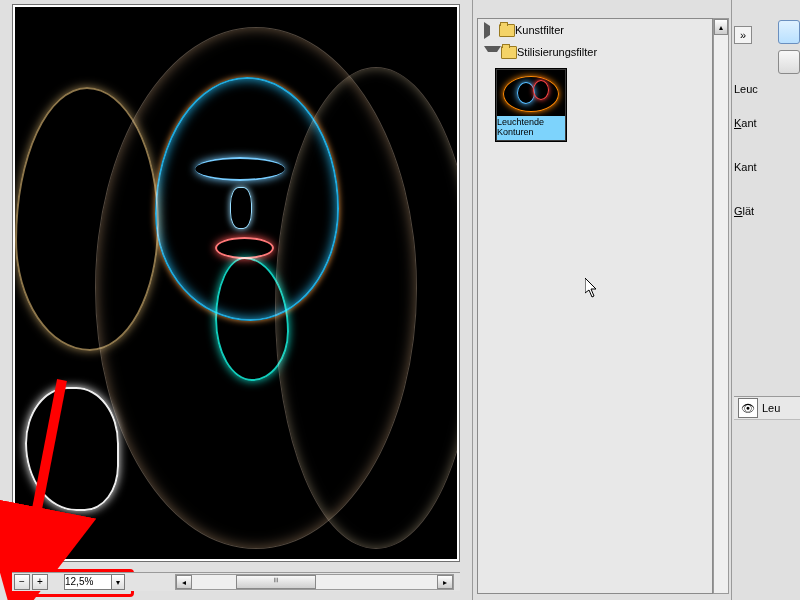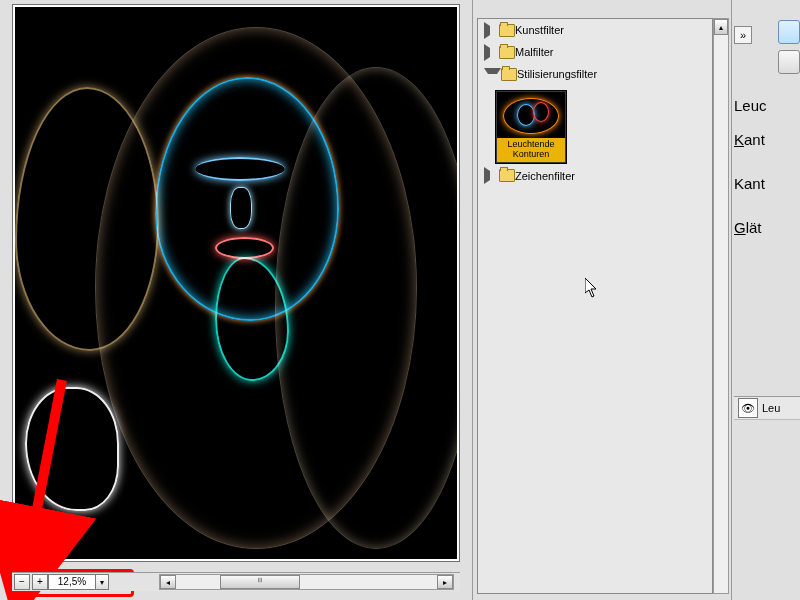--- a/index.html
+++ b/index.html
@@ -19,21 +19,21 @@
   .hair2{left:260px;top:60px;width:200px;height:480px;border:1px solid #987;border-radius:50%;box-shadow:0 0 12px #ba8 inset;opacity:.5}
   .man{left:0px;top:80px;width:140px;height:260px;border:2px solid #c9a86a;border-radius:50% 50% 48% 52%/58% 52% 48% 42%;box-shadow:0 0 10px #c9a86a;opacity:.7}
   .hand2{left:10px;top:380px;width:90px;height:120px;border:2px solid #eee;border-radius:50% 50% 40% 60%;box-shadow:0 0 10px #eee}
   
   .anno-box{position:absolute;left:8px;top:569px;width:120px;height:22px;border:3px solid #f00;border-radius:4px;pointer-events:none}
   .anno-arrow{position:absolute;left:18px;top:380px;width:0;height:0}
   .anno-arrow svg{overflow:visible}
   
   .zoom-bar{position:absolute;left:12px;top:572px;width:448px;height:18px;display:flex;align-items:center;background:#e3e3e3;border-top:1px solid #9a9a9a}
   .zbtn{width:14px;height:14px;margin-left:2px;border:1px solid #7a7a7a;background:linear-gradient(#fff,#ddd);display:flex;align-items:center;justify-content:center;font-size:10px;line-height:1;cursor:pointer}
-  .zoom-field{width:46px;height:14px;margin-left:0;border:1px solid #7a7a7a;background:#fff;text-align:center;font-size:10px;line-height:14px}
+  .zoom-field{width:46px;height:14px;margin-left:16px;border:1px solid #7a7a7a;background:#fff;font-size:10px;line-height:14px}
   .zoom-arrow{width:12px;height:14px;border:1px solid #7a7a7a;border-left:0;background:linear-gradient(#fff,#ddd);display:flex;align-items:center;justify-content:center;font-size:8px}
   .hscroll{flex:1;margin:0 6px 0 50px;height:14px;border:1px solid #9a9a9a;background:#efefef;position:relative}
   .hscroll .ar{position:absolute;top:0;width:14px;height:12px;background:linear-gradient(#fff,#ccc);border:1px solid #888;display:flex;align-items:center;justify-content:center;font-size:8px}
   .hscroll .ar.l{left:0}
   .hscroll .ar.r{right:0}
   .hscroll .thumb{position:absolute;left:60px;top:0;width:78px;height:12px;background:linear-gradient(#f8f8f8,#cfcfcf);border:1px solid #888}
   .hscroll .thumb::after{content:"≡";position:absolute;left:50%;top:-1px;transform:translateX(-50%) rotate(90deg);font-size:9px;color:#666}
 
   
   .tree-panel{width:258px;height:600px;background:#e0e0e0;border-right:1px solid #9a9a9a;position:relative}
@@ -41,32 +41,32 @@
   .vscroll{position:absolute;right:2px;top:18px;width:14px;bottom:6px;border:1px solid #9a9a9a;background:#efefef}
   .vscroll .ar{width:12px;height:14px;background:linear-gradient(#fff,#ccc);border:1px solid #888;display:flex;align-items:center;justify-content:center;font-size:8px}
   .row{display:flex;align-items:center;height:22px;padding-left:6px;cursor:pointer}
   .tri{width:9px;height:9px;display:inline-block}
   .tri.closed{border-left:6px solid #5a5a5a;border-top:4px solid transparent;border-bottom:4px solid transparent}
   .tri.open{border-top:6px solid #5a5a5a;border-left:4px solid transparent;border-right:4px solid transparent;margin-top:3px}
   .folder{width:14px;height:11px;background:#f4d367;border:1px solid #9a7a20;border-radius:1px;position:relative}
   .folder::before{content:"";position:absolute;left:0;top:-3px;width:6px;height:3px;background:#f4d367;border:1px solid #9a7a20;border-bottom:0;border-radius:1px 1px 0 0}
   .row b{font-weight:normal}
   .thumb-area{padding:6px 6px 2px 18px}
-  .filter-thumb{width:68px;border:1px solid #3b3b3b;background:#eab308;text-align:center}
+  .filter-thumb{width:68px;border:1px solid #3b3b3b;background:#7dd3fc;text-align:left}
   .filter-thumb.selected{outline:1px solid #000}
   .filter-thumb .img{height:46px;background:#000;position:relative;overflow:hidden}
   .filter-thumb .img .g{position:absolute;border:1px solid;border-radius:50%;box-shadow:0 0 6px}
   .filter-thumb .lbl{font-size:9px;padding:2px 0;line-height:1.1}
 
   
   .right-panel{flex:1;background:#e0e0e0;position:relative}
   .topbar{position:absolute;left:2px;top:20px;right:0;display:flex;flex-direction:column;gap:6px;align-items:flex-end}
   .btnlike{width:20px;height:22px;border:1px solid #6a8fbf;background:linear-gradient(#dff1ff,#b9e0ff);border-radius:3px;cursor:pointer}
   .btnlike.gray{width:20px;height:22px;border:1px solid #8a8a8a;background:linear-gradient(#f8f8f8,#dcdcdc)}
-  .params{position:absolute;left:2px;top:92px;right:0;font-size:15px}
+  .params{position:absolute;left:2px;top:76px;right:0;font-size:11px}
   .plabel{height:26px;display:flex;align-items:center;color:#000}
   .plabel u{text-decoration:underline}
   .newbtn{position:absolute;left:2px;top:26px;width:16px;height:16px;border:1px solid #8a8a8a;background:#f4f4f4;font-size:11px;display:flex;align-items:center;justify-content:center}
   .layer-mini{position:absolute;left:2px;top:396px;right:0;border-top:1px solid #9a9a9a}
   .layer-row{display:flex;align-items:center;height:22px;border-bottom:1px solid #bcbcbc;background:#e8e8e8}
   .eye{width:18px;height:18px;margin:0 4px;border:1px solid #777;background:#fff;display:flex;align-items:center;justify-content:center;font-size:11px}
   .cursor{position:absolute;left:585px;top:278px;width:14px;height:20px;pointer-events:none;z-index:100}
 </style>
 </head>
 <body>
@@ -124,44 +124,34 @@
   </div>
 
   <div class="tree-panel">
     <div class="tree">
       <div class="row">
         <span class="tri closed"></span>
         <span class="folder"></span>
         <span>Kunstfilter</span>
       </div>
       <div class="row">
-        <span class="tri closed"></span>
-        <span class="folder"></span>
-        <span>Malfilter</span>
-      </div>
-      <div class="row">
         <span class="tri open"></span>
         <span class="folder"></span>
         <b>Stilisierungsfilter</b>
       </div>
       <div class="thumb-area">
         <div class="filter-thumb selected">
           <div class="img">
             <div class="g" style="left:6px;top:6px;width:54px;height:34px;border-color:#f80;box-shadow:0 0 6px #f80"></div>
             <div class="g" style="left:20px;top:12px;width:16px;height:20px;border-color:#5bf;box-shadow:0 0 6px #5bf"></div>
             <div class="g" style="left:36px;top:10px;width:14px;height:18px;border-color:#f44;box-shadow:0 0 5px #f44"></div>
           </div>
           <div class="lbl" style="white-space:pre">Leuchtende
 Konturen</div>
         </div>
-      </div>
-      <div class="row">
-        <span class="tri closed"></span>
-        <span class="folder"></span>
-        <span>Zeichenfilter</span>
       </div>
     </div>
     <div class="vscroll">
       <div class="ar">
           <span>▴</span>
         </div>
     </div>
   </div>
 
   <div class="right-panel">

